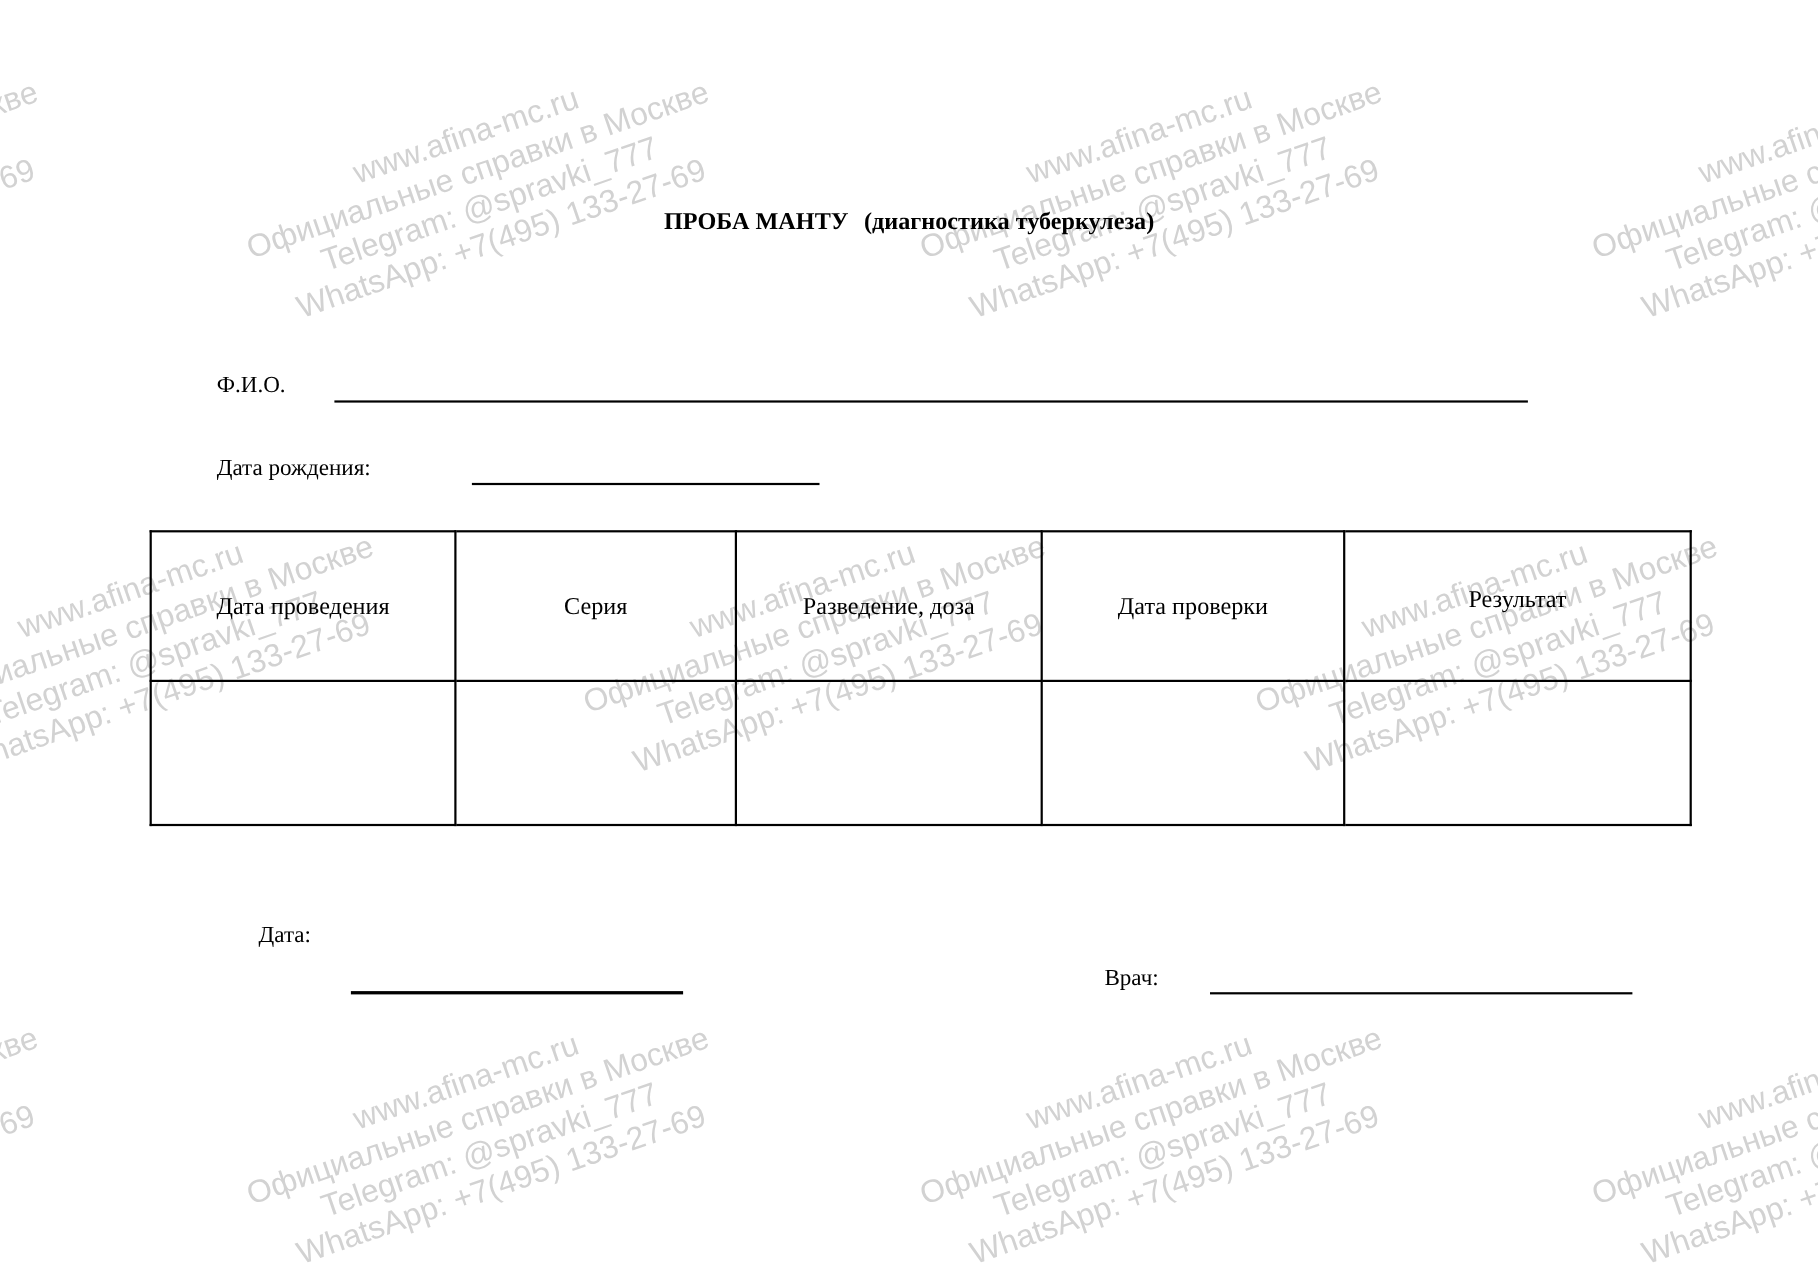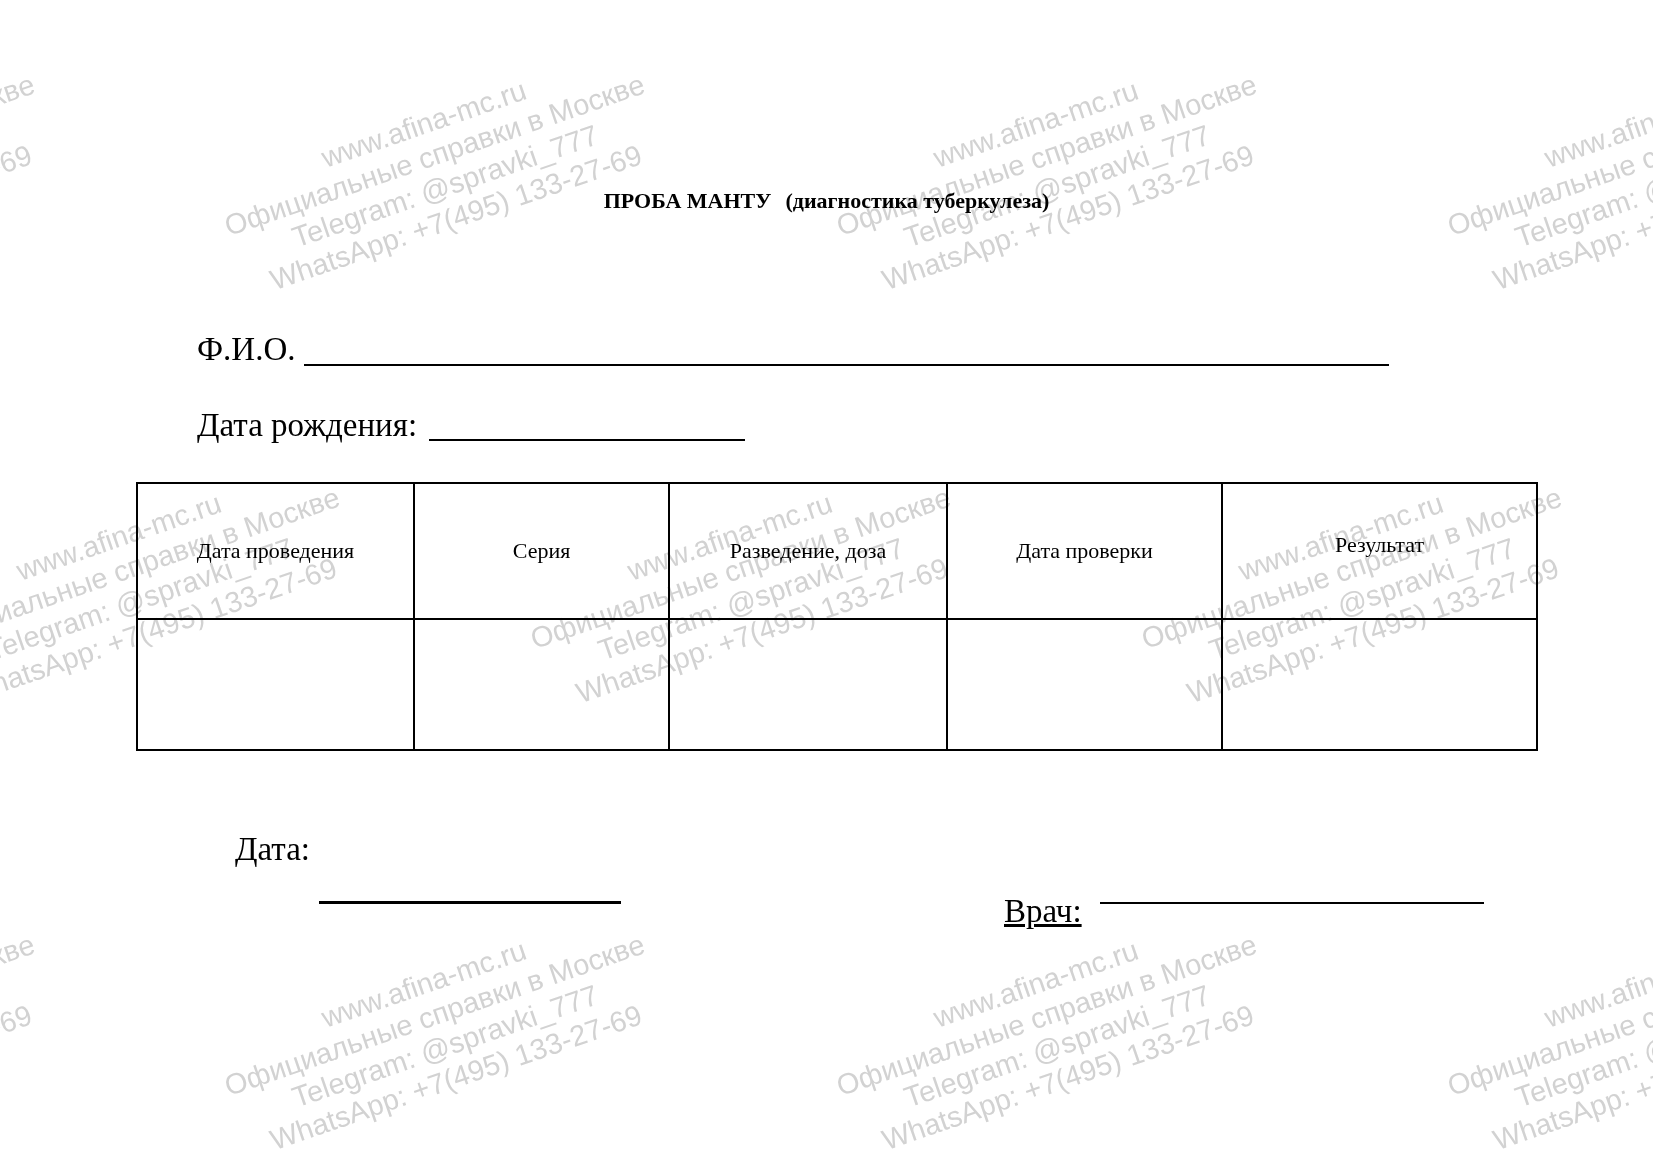--- a/index.html
+++ b/index.html
@@ -16,21 +16,21 @@
     font-family: "Liberation Sans", "DejaVu Sans", sans-serif;
     font-size: 29px; line-height: 33px; white-space: nowrap;
   }
   .wm div { display: block; }
   .content { position: absolute; inset: 0; z-index: 2; }
   .title {
     position: absolute; left: 0; width: 1653px; top: 188px;
     text-align: center; font-weight: bold; font-size: 22px; letter-spacing: 0px;
   }
   .title .t2 { margin-left: 14px; }
-  .field-label { position: absolute; font-size: 33px; line-height: 34px; white-space: nowrap; text-align: center; }
+  .field-label { position: absolute; font-size: 21px; line-height: 34px; white-space: nowrap; text-align: center; }
   .uline { position: absolute; border-bottom: 2px solid #000; height: 0; }
   .uline.thick { border-bottom: 3px solid #000; }
   table.mantu {
     position: absolute; left: 136px; top: 482px; width: 1400px; height: 269px;
     border-collapse: collapse; table-layout: fixed;
   }
   table.mantu td, table.mantu th {
     border: 2px solid #000; padding: 0; font-weight: normal;
     font-size: 22px; text-align: center; vertical-align: middle;
   }
@@ -151,17 +151,17 @@
       <td></td>
     </tr>
   </tbody>
     </table>
 
   <div class="field-label" style="left:235px; top:832px;">Дата:</div>
   <div class="uline thick" style="left:319px; top:901px; width:302px;">
     <span></span>
   </div>
 
-  <div class="field-label" style="left:1004px; top:894px;text-decoration:underline;">Врач:</div>
+  <div class="field-label" style="left:1004px; top:871px;">Врач:</div>
   <div class="uline" style="left:1100px; top:902px; width:384px;">
     <span></span>
   </div>
 </div>
 
 </body></html>

